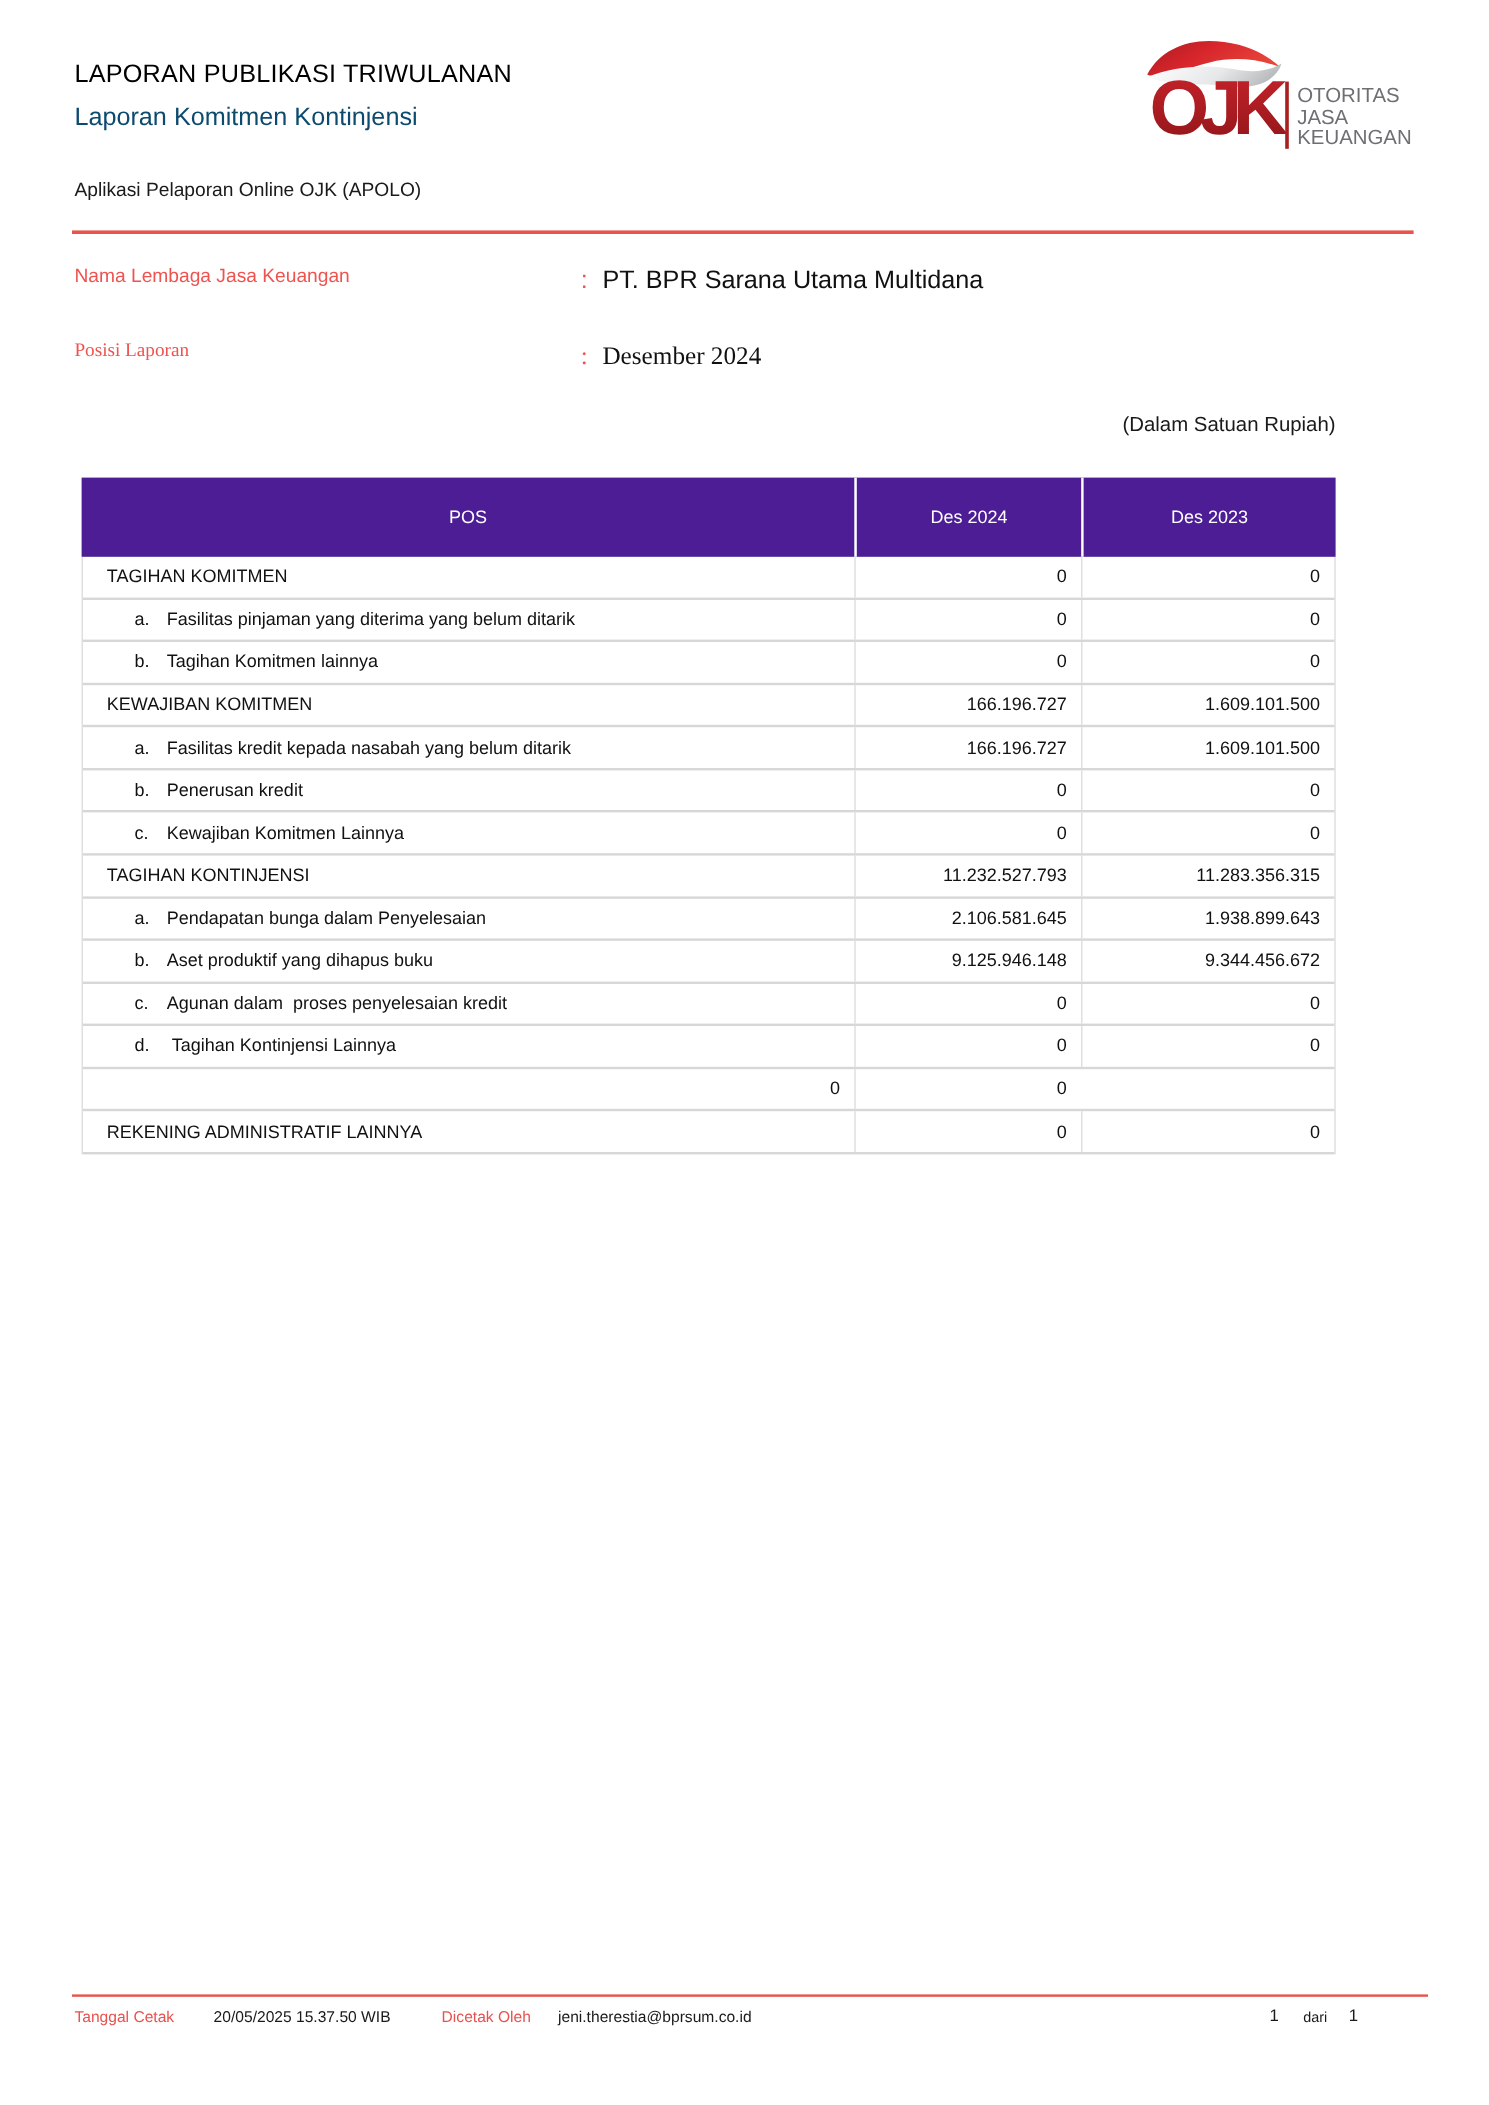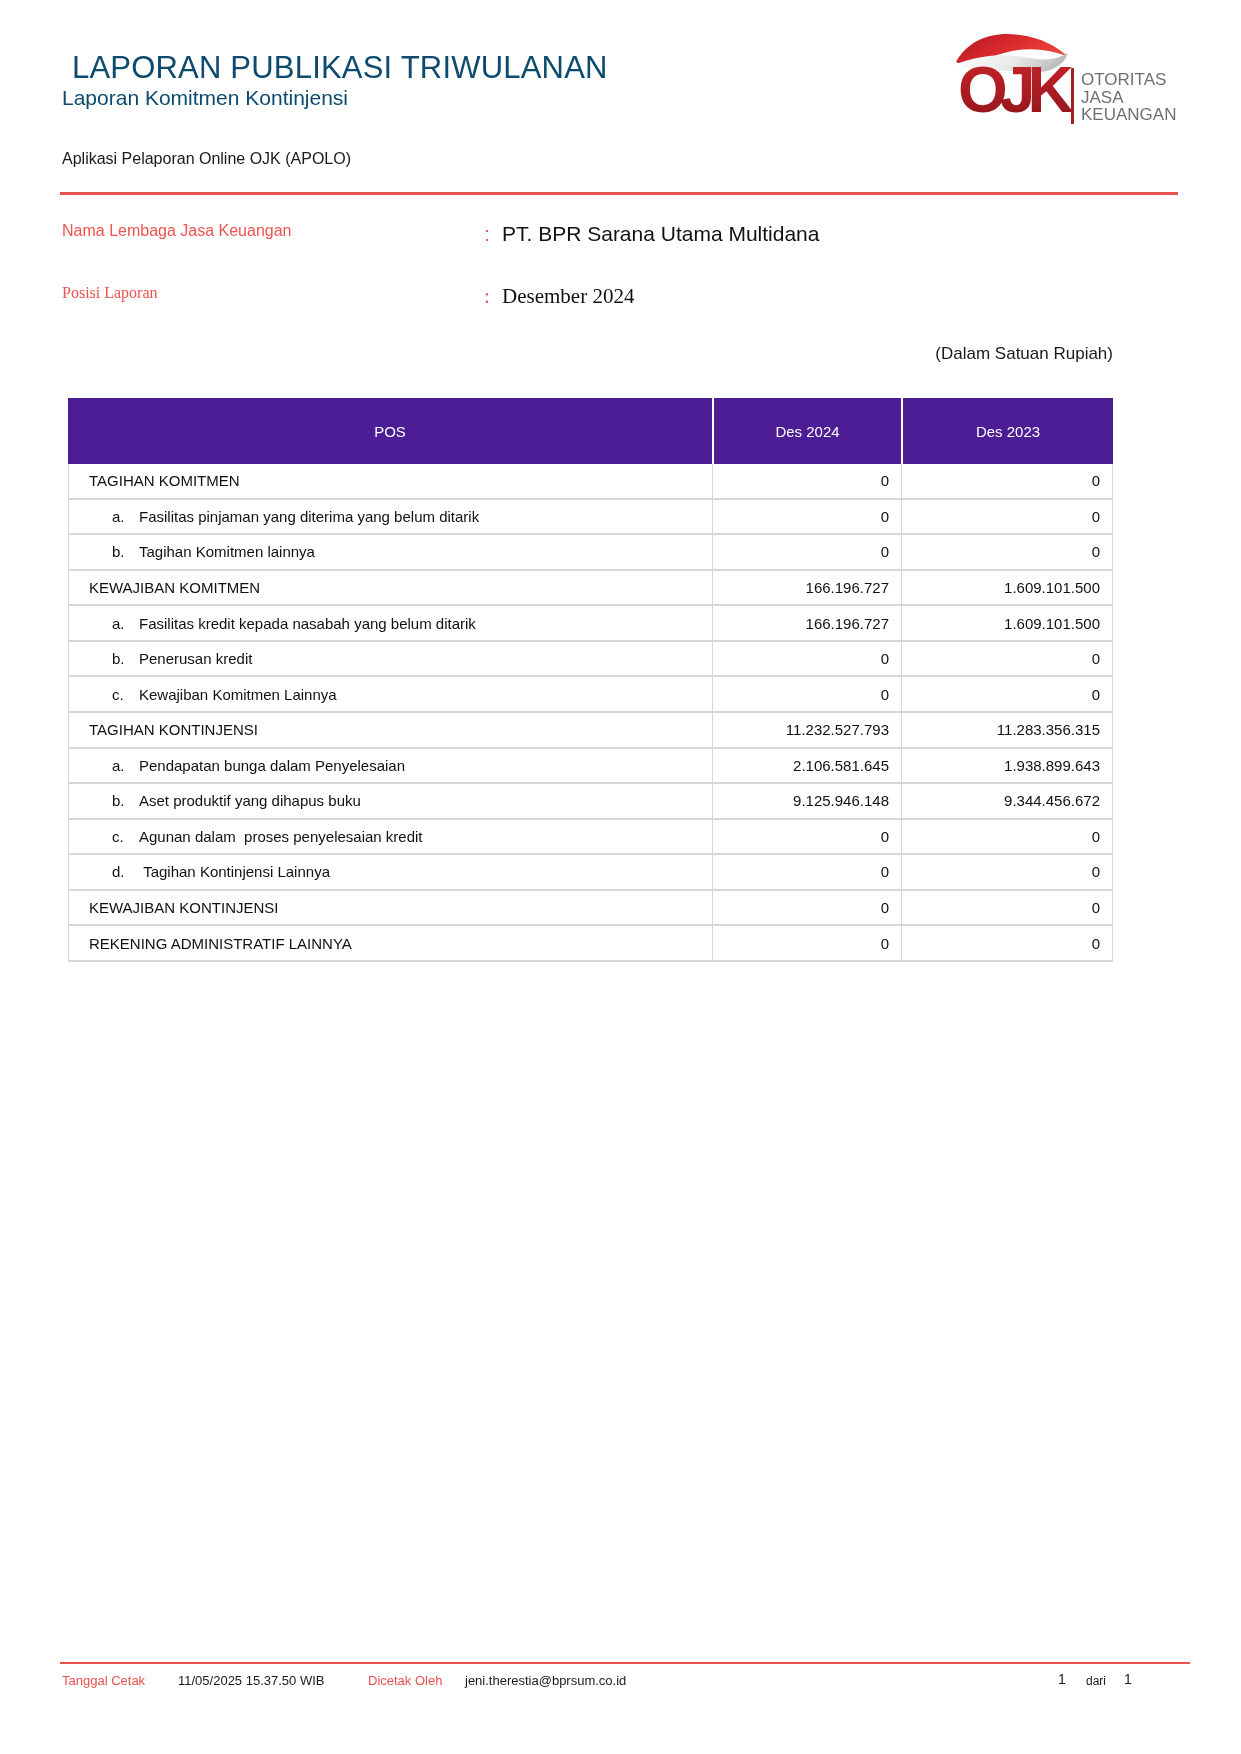--- a/index.html
+++ b/index.html
@@ -1,21 +1,21 @@
 <!DOCTYPE html>
 <html><head>
 <meta charset="utf-8">
 <style>
   html,body { margin:0; padding:0; background:#ffffff; }
   .page {
     position:relative; width:1241px; height:1754px; background:#ffffff;
     font-family:"Liberation Sans", sans-serif; color:#111; overflow:hidden;
   }
   
-  .title1 { position:absolute; left:62px; top:50px; font-size:31px; letter-spacing:0.2px; color:#0c4a6e;margin-left:10px; }
+  .title1 { position:absolute; left:62px; top:50px; font-size:21px; letter-spacing:0.2px; color:#000000; }
   .title2 { position:absolute; left:62px; top:86px; font-size:21px; color:#0c4a6e; }
   .appname { position:absolute; left:62px; top:150px; font-size:16px; color:#1a1a1a; }
   .logo { position:absolute; left:950px; top:28px; width:230px; height:102px; }
   .red-rule { position:absolute; left:60px; top:192px; width:1118px; height:3px; background:#e8534f; }
   
   .meta-row { position:absolute; left:62px; width:1100px; height:28px; font-size:21px; }
   .meta-row .mlabel { position:absolute; left:0; color:#ef5350; font-size:16px; }
   .meta-row .mcolon { position:absolute; left:422px; color:#ef5350; }
   .meta-row .mvalue { position:absolute; left:440px; color:#111; }
   .meta-row1 { top:222px; }
@@ -197,38 +197,35 @@
         </div>
         <div class="trow">
           <div class="tcell pos level1">
             <span class="prefix">d.</span>
             <span class="lbl"> Tagihan Kontinjensi Lainnya</span>
           </div>
           <div class="tcell num">0</div>
           <div class="tcell num">0</div>
         </div>
         <div class="trow">
-          <div class="tcell pos level0">
-            <span class="lbl">KEWAJIBAN KONTINJENSI</span>
-          </div>
           <div class="tcell num">0</div>
           <div class="tcell num">0</div>
         </div>
         <div class="trow">
           <div class="tcell pos level0">
             <span class="lbl">REKENING ADMINISTRATIF LAINNYA</span>
           </div>
           <div class="tcell num">0</div>
           <div class="tcell num">0</div>
         </div>
       </div>
   </div>
 
   <div class="footer-rule"></div>
   <span class="fitem fred f-label1">Tanggal Cetak</span>
-  <span class="fitem f-date">11/05/2025 15.37.50 WIB</span>
+  <span class="fitem f-date">20/05/2025 15.37.50 WIB</span>
   <span class="fitem fred f-label2">Dicetak Oleh</span>
   <span class="fitem f-email">jeni.therestia@bprsum.co.id</span>
   <span class="fitem f-page1">1</span>
   <span class="fitem f-dari">dari</span>
   <span class="fitem f-page2">1</span>
 
 </div>
 
 </body></html>

